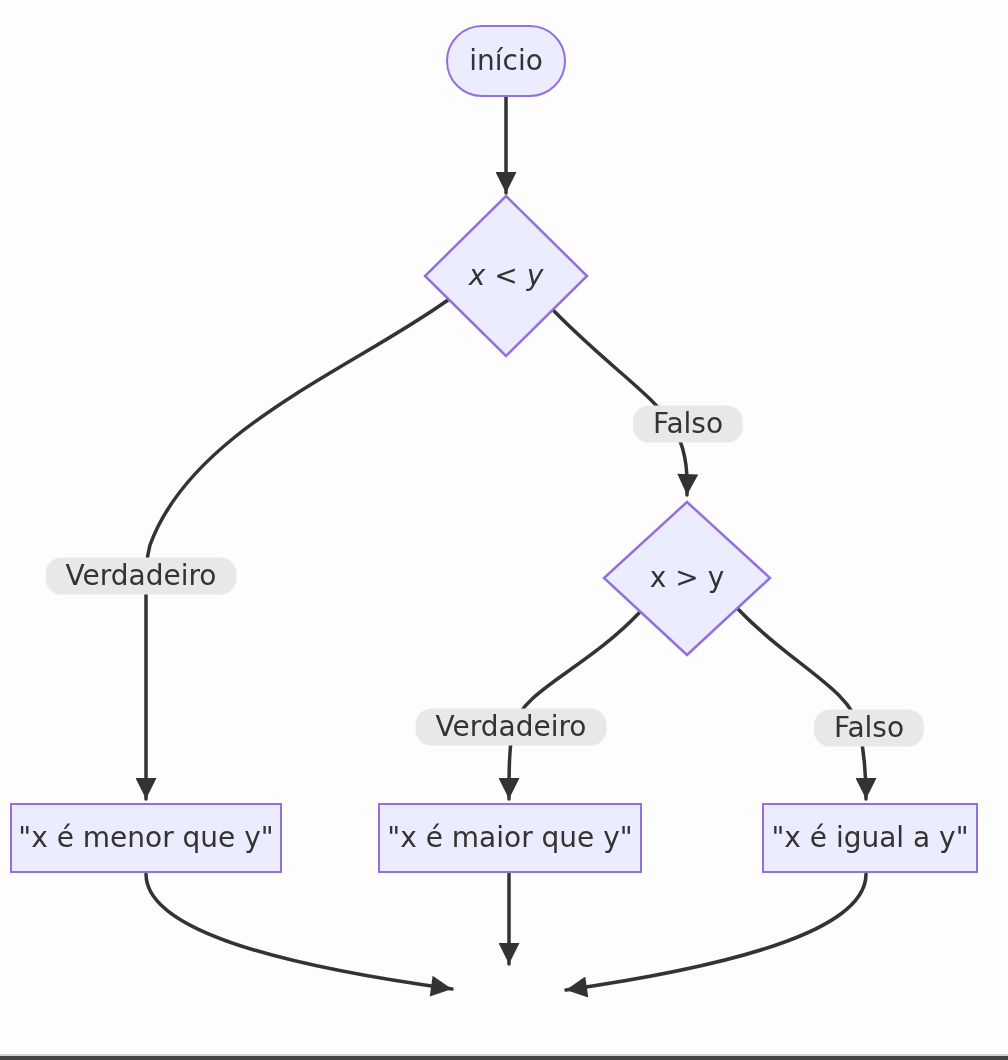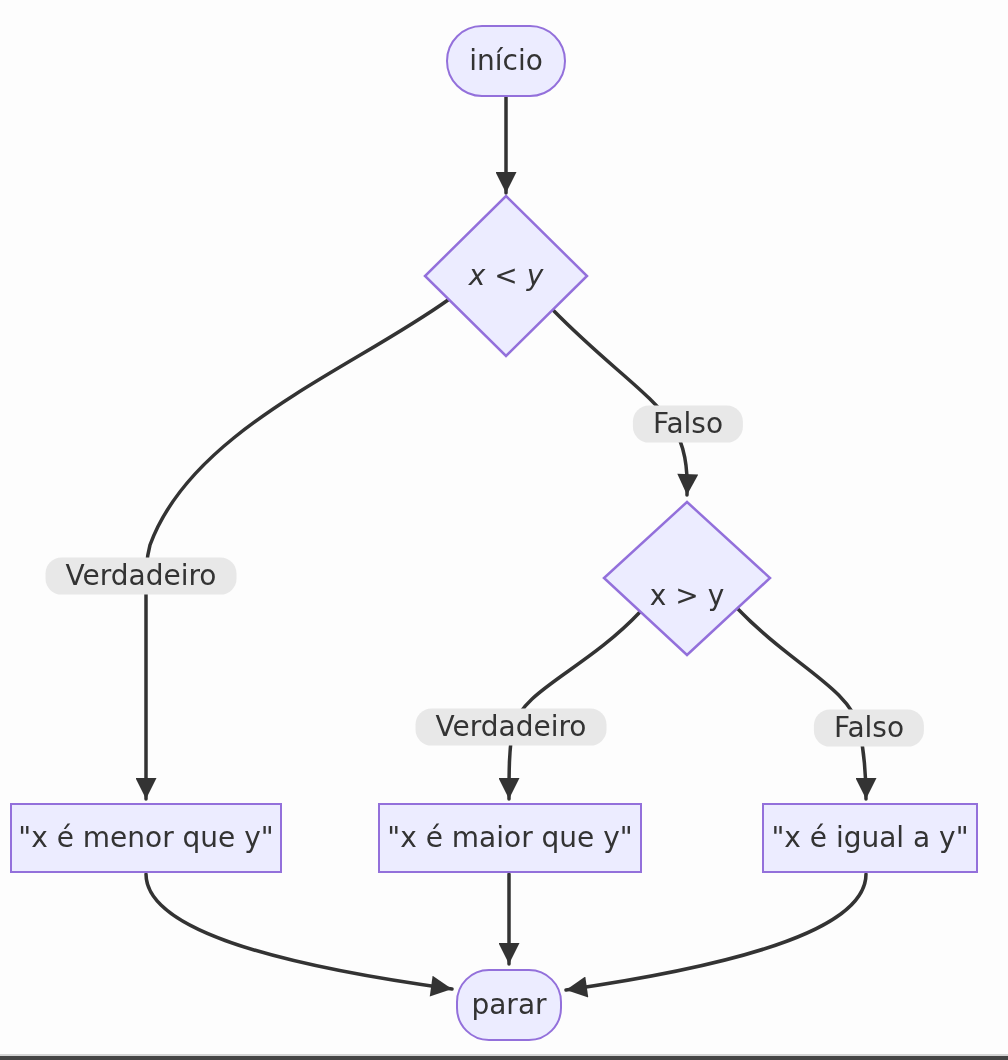--- a/index.html
+++ b/index.html
@@ -71,32 +71,31 @@
     <path class="edge" marker-end="url(#arrow)" d="M866,874 C866,925 760,962 566,990"></path>
 
     <polygon class="diamond" points="506,196 587,276 506,356 425,276"></polygon>
     <polygon class="diamond" points="687,502 770,578 687,655 604,578"></polygon>
   </svg>
 
   <div class="node stadium" style="left:446px;top:25px;width:120px;height:72px;">início</div>
 
   <div class="node-label" style="left:506px;top:276px;font-style:italic;">x &lt; y</div>
 
-  <div class="node-label" style="left:687px;top:596px;">x &gt; y</div>
+  <div class="node-label" style="left:687px;top:578px;">x &gt; y</div>
 
   <div class="edge-label" style="left:141px;top:576px;">Verdadeiro</div>
 
   <div class="edge-label" style="left:688px;top:424px;">Falso</div>
 
   <div class="edge-label" style="left:511px;top:727px;">Verdadeiro</div>
 
   <div class="edge-label" style="left:869px;top:728px;">Falso</div>
 
   <div class="node" style="left:10px;top:803px;width:272px;height:70px;">"x é menor que y"</div>
 
   <div class="node" style="left:378px;top:803px;width:264px;height:70px;">"x é maior que y"</div>
 
   <div class="node" style="left:762px;top:803px;width:216px;height:70px;">"x é igual a y"</div>
 
-  <div class="node stadium" style="left:456px;top:969px;width:106px;height:72px;border-radius:33px;">parar</div>
 
   <div class="bottom-border"></div>
 </div>
 
 </body></html>

